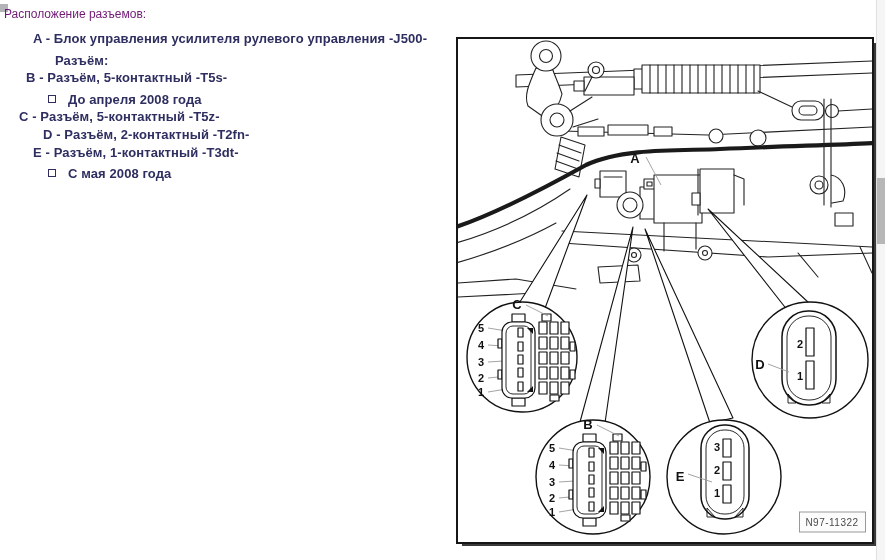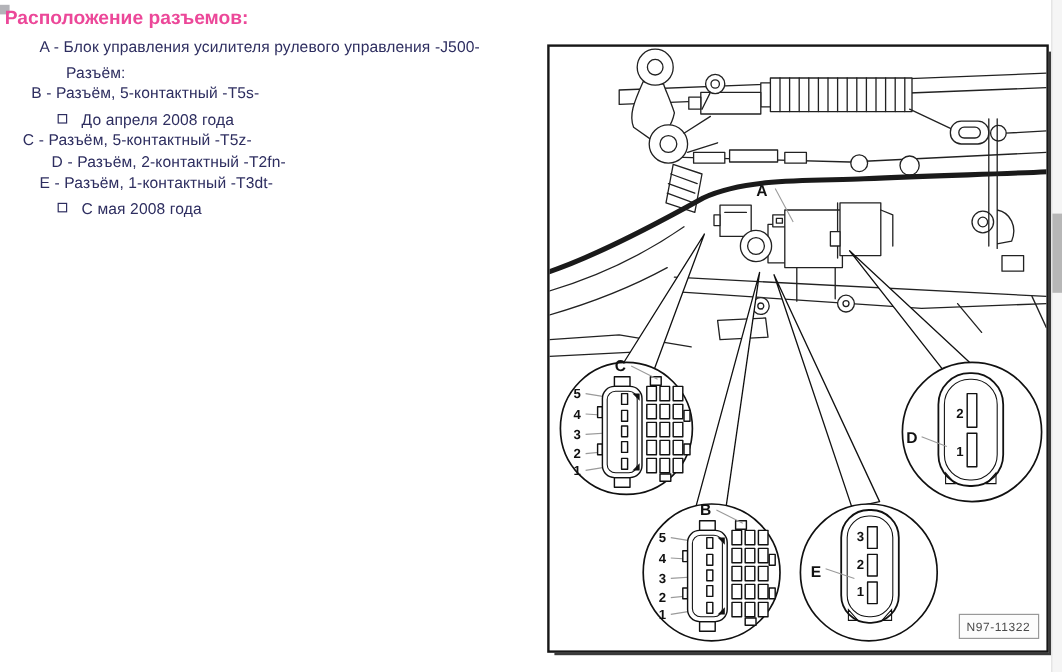--- a/index.html
+++ b/index.html
@@ -1,21 +1,21 @@
 <!DOCTYPE html>
 <html><head>
 <meta charset="utf-8">
 <style>
   html,body{margin:0;padding:0;background:#fff;}
   body{width:885px;height:560px;position:relative;overflow:hidden;
        font-family:"Liberation Sans",sans-serif;}
   .corner-artifact{position:absolute;left:0;top:4px;width:8px;height:8px;background:#b3b3b8;}
-  .page-title{position:absolute;left:4px;top:7px;font-weight:bold;font-size:16px;color:#ec4899;white-space:nowrap;}
-  .row{position:absolute;font-weight:normal;font-size:13px;color:#2e2e60;white-space:nowrap;letter-spacing:.1px;}
-  .row.plain{font-weight:normal;}
+  .page-title{position:absolute;left:4px;top:7px;font-weight:normal;font-size:12px;color:#701a75;white-space:nowrap;}
+  .row{position:absolute;font-weight:bold;font-size:13px;color:#2e2e60;white-space:nowrap;letter-spacing:.1px;}
+  .row.plain{font-weight:bold;}
   .bullet-sq{display:inline-block;width:6px;height:6px;border:1.5px solid #2e2e60;margin-right:12px;vertical-align:1px;}
   .figure{position:absolute;left:456px;top:37px;width:414px;height:503px;
           border:2px solid #161616;background:#fff;box-shadow:4px 4px 0 -2px #3a3a3a;}
   .figure svg{display:block;}
   .scrollbar{position:absolute;left:876px;top:0;width:9px;height:560px;background:#f5f5f5;border-left:1px solid #e0e0e0;}
   .scroll-thumb{position:absolute;left:0;top:178px;width:100%;height:66px;background:#b7b7b7;}
   text{font-family:"Liberation Sans",sans-serif;}
   .lbl{font-size:13px;font-weight:bold;fill:#111;}
   .pin{font-size:11px;font-weight:bold;fill:#111;text-anchor:end;}
   .fig-num{font-size:10px;fill:#4a4a4a;text-anchor:middle;letter-spacing:.5px;}

